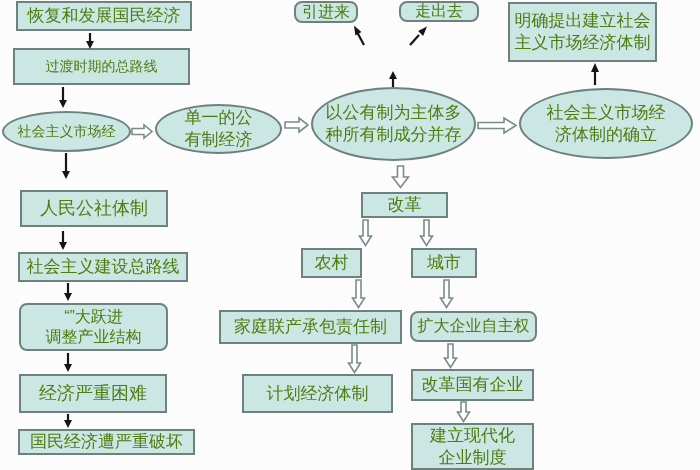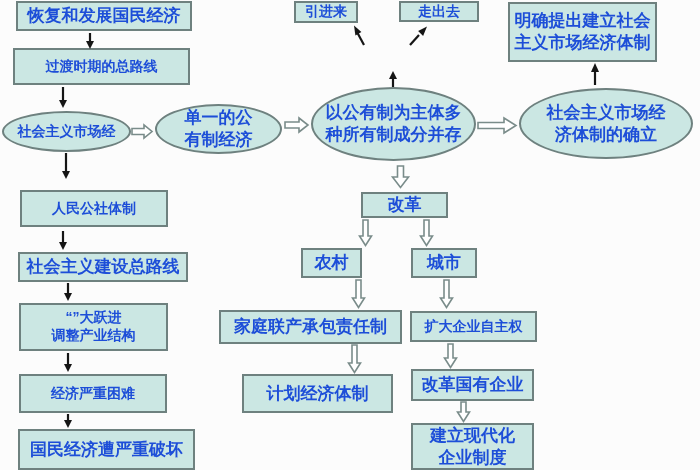--- a/index.html
+++ b/index.html
@@ -7,30 +7,30 @@
     width:700px;height:470px;overflow:hidden;
     background:#fcfcfc;
     font-family:"Liberation Sans","DejaVu Sans",sans-serif;
   }
   .canvas{
     position:relative;width:700px;height:470px;overflow:hidden;
     background:#fcfcfc;
   }
   .node{
     position:absolute;display:flex;align-items:center;justify-content:center;
-    text-align:center;font-weight:bold;color:#1d4ed8;box-sizing:border-box;
+    text-align:center;font-weight:normal;color:#4d7c0f;box-sizing:border-box;
     background:#cbe7e3;border:2px solid #6e817f;
   }
   .ellipse{border-radius:50%;}
   .lbl{white-space:pre-line;line-height:1.28;display:block;width:100%;}
   svg.arr{position:absolute;overflow:visible;}
   .thin line{stroke:#151515;stroke-width:2.2;}
   .thin polygon{fill:#151515;}
   .blocka polygon{fill:#ffffff;stroke:#7a8c8a;stroke-width:1.6;stroke-linejoin:miter;}
-  .fs16{font-size:14px;} .fs17{font-size:17px;} .fs18{font-size:14px;} .fs19{font-size:14px;}
+  .fs16{font-size:16px;border-radius:8px;} .fs17{font-size:17px;} .fs18{font-size:18px;} .fs19{font-size:14px;}
 </style>
 </head>
 <body>
 
 <div class="canvas">
 
   <div class="node fs17" style="left:16px;top:1px;width:176px;height:30px">
     <span class="lbl">恢复和发展国民经济</span>
   </div>
   <div class="node fs19" style="left:13px;top:48px;width:177px;height:37px">
@@ -45,21 +45,21 @@
   <div class="node fs17" style="left:18px;top:252px;width:170px;height:30px">
     <span class="lbl">社会主义建设总路线</span>
   </div>
   <div class="node fs16" style="left:19px;top:303px;width:149px;height:48px">
     <span class="lbl">“”大跃进
 调整产业结构</span>
   </div>
   <div class="node fs18" style="left:19px;top:374px;width:148px;height:39px">
     <span class="lbl">经济严重困难</span>
   </div>
-  <div class="node fs17" style="left:18px;top:429px;width:177px;height:41px">
+  <div class="node fs17" style="left:18px;top:429px;width:177px;height:26px">
     <span class="lbl">国民经济遭严重破坏</span>
   </div>
 
   <div class="node ellipse fs17" style="left:155px;top:104px;width:127px;height:50px">
     <span class="lbl">单一的公
 有制经济</span>
   </div>
   <div class="node ellipse fs17" style="left:311px;top:87px;width:165px;height:74px">
     <span class="lbl">以公有制为主体多
 种所有制成分并存</span>

